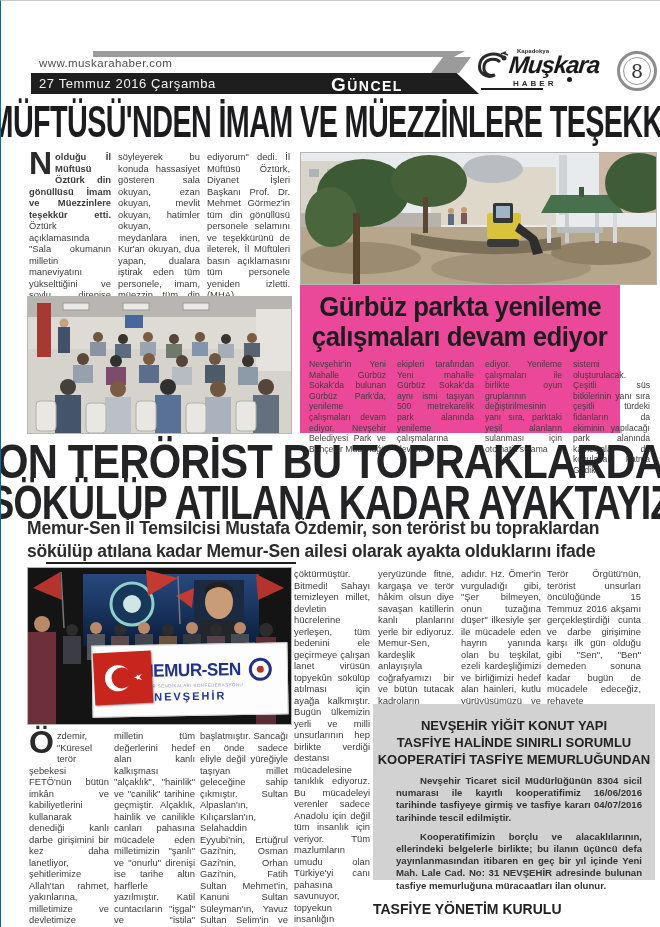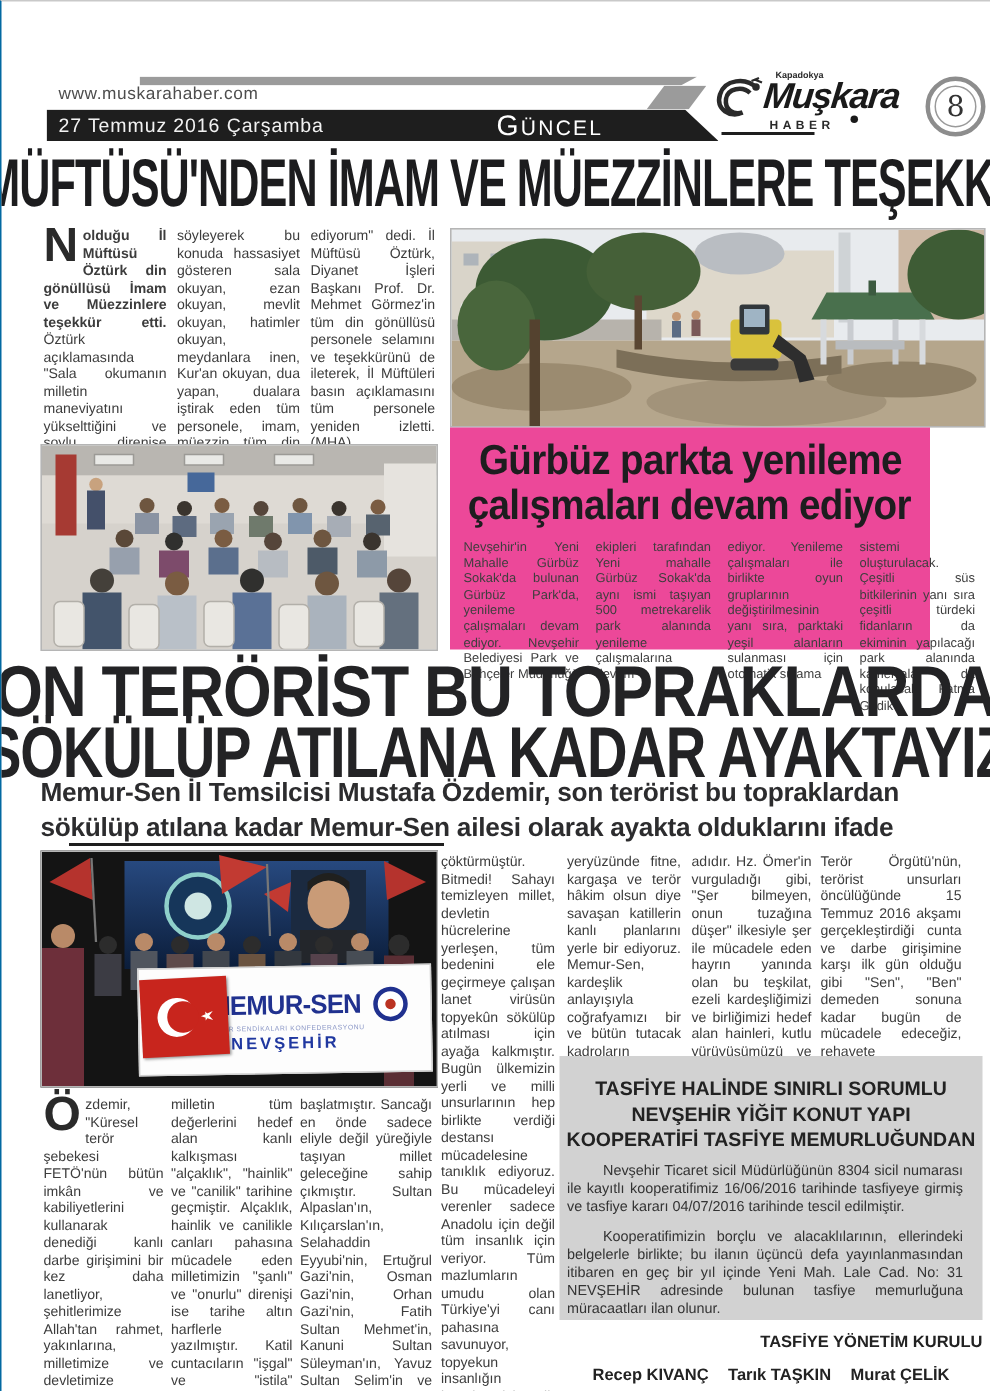--- a/index.html
+++ b/index.html
@@ -9,21 +9,21 @@
   .abs{position:absolute;}
   
   .top-gray-strip{left:92px;top:50px;width:372px;height:6px;background:#9b9b9b;
       clip-path:polygon(0 0,100% 0,97% 100%,0 100%);}
   .url-row{left:38px;top:56px;font-size:11.5px;color:#4d4d4d;letter-spacing:.4px;}
   .url-slant{left:430px;top:56px;width:40px;height:16px;background:#9b9b9b;
       clip-path:polygon(30% 0,100% 0,70% 100%,0 100%);}
   .black-bar{left:30px;top:72px;width:448px;height:21px;background:#1e1e1e;
       clip-path:polygon(0 0,95% 0,100% 100%,0 100%);}
   .date-text{left:38px;top:75px;font-size:13px;color:#f2f2f2;letter-spacing:.6px;}
-  .guncel{left:330px;top:73px;font-size:14px;font-weight:normal;color:#ffffff;letter-spacing:1.5px;}
+  .guncel{left:330px;top:73px;font-size:14px;font-weight:bold;color:#ffffff;letter-spacing:1.5px;}
   .guncel::first-letter{font-size:1.35em;}
   .logo-line{left:480px;top:87px;width:62px;height:2px;background:#1e1e1e;}
   .logo-kapadokya{left:516px;top:47px;font-size:6px;font-weight:bold;color:#2a2a2a;}
   .logo-name{left:508px;top:50px;font-size:24px;font-weight:bold;font-style:italic;color:#1a1a1a;
       letter-spacing:-1px;transform:skewX(-6deg);}
   .logo-haber{left:512px;top:78px;font-size:8px;font-weight:bold;color:#2a2a2a;letter-spacing:3px;}
   .logo-dot{left:566px;top:76px;width:5px;height:5px;border-radius:50%;background:#1a1a1a;}
   .page-circle{left:616px;top:50px;width:34px;height:34px;border:3px solid #8d8d8d;border-radius:50%;
       background:#fff;display:flex;align-items:center;justify-content:center;}
   .page-circle .inner{width:26px;height:26px;border:1px solid #9a9a9a;border-radius:50%;
@@ -44,23 +44,23 @@
   .dropcap{float:left;font-size:32px;line-height:25px;font-weight:bold;color:#2a2a2a;padding-right:3px;}
   .leadbold{font-weight:bold;}
   
   .gurbuz-box{left:299px;top:284px;width:320px;height:148px;background:#ec4899;}
   .gb-hl{left:0;right:0;display:flex;justify-content:center;white-space:nowrap;}
   .gb-hl span{font-size:28px;font-weight:bold;color:#1d1d1f;letter-spacing:-.5px;
       transform:scaleX(.92);transform-origin:center;}
   .gb-col{font-size:8.6px;line-height:10.6px;color:#3e3e3e;text-align:justify;position:absolute;}
   .notice-box{left:372px;top:703px;width:282px;height:176px;background:#d2d2d2;}
   .notice-title{text-align:center;font-size:13px;line-height:17px;font-weight:bold;color:#222;}
-  .notice-p{margin:7px 13px 0 5px;font-size:9.6px;line-height:12.2px;color:#333;
-      text-align:justify;text-indent:24px;}
-  .notice-board{text-align:right;font-size:11px;font-weight:bold;color:#222;margin-top:9px;}
+  .notice-p{margin:7px 13px 0 23px;font-size:9.6px;line-height:12.2px;color:#333;
+      text-align:justify;text-indent:24px;font-weight:bold;}
+  .notice-board{text-align:left;font-size:14px;font-weight:bold;color:#222;margin-top:9px;}
   .notice-names{display:flex;justify-content:space-between;margin:10px 22px 0 22px;
       font-size:11px;font-weight:bold;color:#222;}
   
   .photo{position:absolute;overflow:hidden;border:1px solid #b5b5b5;background:#ddd;}
   .photo svg{display:block;}
   .banner{position:absolute;left:64px;top:76px;width:194px;height:70px;background:#fdfdfd;
       transform:rotate(-1deg);border:1px solid #d0d0d0;display:flex;flex-direction:column;
       align-items:center;justify-content:center;}
   .banner-row{display:flex;align-items:center;gap:6px;}
   .banner-logo{width:17px;height:17px;border:3px solid #20318f;border-radius:50%;background:#fff;
@@ -309,22 +309,22 @@
     </div>
   </div>
 
   <div class="col" style="left:293px;top:567px;width:76px;height:314px;">çöktürmüştür. Bitmedi! Sahayı temizleyen millet, devletin hücrelerine yerleşen, tüm bedenini ele geçirmeye çalışan lanet virüsün topyekûn sökülüp atılması için ayağa kalkmıştır. Bugün ülkemizin yerli ve milli unsurlarının hep birlikte verdiği destansı mücadelesine tanıklık ediyoruz. Bu mücadeleyi verenler sadece Anadolu için değil tüm insanlık için veriyor. Tüm mazlumların umudu olan Türkiye'yi canı pahasına savunuyor, topyekun insanlığın kurtuluşu için tarih yazıyor. Büyük Memur-Sen ailesi olarak bu şanlı mücadelenin en ön saflarında 81 ilde 1 milyon üyemizle yer almanın haklı gururunu yaşıyoruz. Direnişten, dirilişe geçen büyük mücadelenin tam anlamıyla başarıya ulaşması için vatan savunmasını her alanda sürdüreceğimizi deklare ediyoruz. Dik duruyoruz, emanete sahip çıkıyoruz, değerlerimizi kuşanarak</div>
   <div class="col" style="left:377px;top:567px;width:76px;height:130px;">yeryüzünde fitne, kargaşa ve terör hâkim olsun diye savaşan katillerin kanlı planlarını yerle bir ediyoruz. Memur-Sen, kardeşlik anlayışıyla coğrafyamızı bir ve bütün tutacak kadroların harmanlandığı teşkilattır. Bu teşkilat ayaktadır. Memur-Sen, iyinin, doğrunun, faydalının ve adaletin yeryüzüne egemen olması için verilen mücadelenin</div>
   <div class="col" style="left:460px;top:567px;width:80px;height:130px;">adıdır. Hz. Ömer'in vurguladığı gibi, "Şer bilmeyen, onun tuzağına düşer" ilkesiyle şer ile mücadele eden hayrın yanında olan bu teşkilat, ezeli kardeşliğimizi ve birliğimizi hedef alan hainleri, kutlu yürüyüşümüzü ve direnişimizi durdurmaya çalışan alçakları asla affetmeyecek, hesap soracaktır. Bu duygu ve düşüncelerle Fetullahçı</div>
   <div class="col" style="left:546px;top:567px;width:94px;height:130px;">Terör Örgütü'nün, terörist unsurları öncülüğünde 15 Temmuz 2016 akşamı gerçekleştirdiği cunta ve darbe girişimine karşı ilk gün olduğu gibi "Sen", "Ben" demeden sonuna kadar bugün de mücadele edeceğiz, rehavete kapılmayacağız, olası yeni karanlık senaryoları yüreklerimizi birleştirerek yırtıp atacağız. 81 ilde alanlardayız" dedi.(MHA)</div>
 
   <div class="abs notice-box">
     <div style="margin-top:13px;">
+      <div class="notice-title">NEVŞEHİR YİĞİT KONUT YAPI</div>
       <div class="notice-title">TASFİYE HALİNDE SINIRLI SORUMLU</div>
-      <div class="notice-title">NEVŞEHİR YİĞİT KONUT YAPI</div>
       <div class="notice-title">KOOPERATİFİ TASFİYE MEMURLUĞUNDAN</div>
     </div>
     <p class="notice-p">Nevşehir Ticaret sicil Müdürlüğünün 8304 sicil numarası ile kayıtlı kooperatifimiz 16/06/2016 tarihinde tasfiyeye girmiş ve tasfiye kararı 04/07/2016 tarihinde tescil edilmiştir.</p>
     <p class="notice-p">Kooperatifimizin borçlu ve alacaklılarının, ellerindeki belgelerle birlikte; bu ilanın üçüncü defa yayınlanmasından itibaren en geç bir yıl içinde Yeni Mah. Lale Cad. No: 31 NEVŞEHİR adresinde bulunan tasfiye memurluğuna müracaatları ilan olunur.</p>
     <div class="notice-board">TASFİYE YÖNETİM KURULU</div>
     <div class="notice-names">
       <span>Recep KIVANÇ</span>
       <span>Tarık TAŞKIN</span>
       <span>Murat ÇELİK</span>
     </div>

